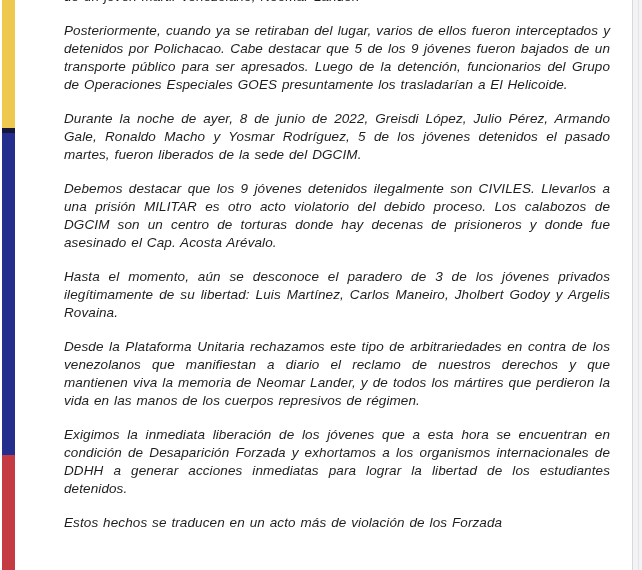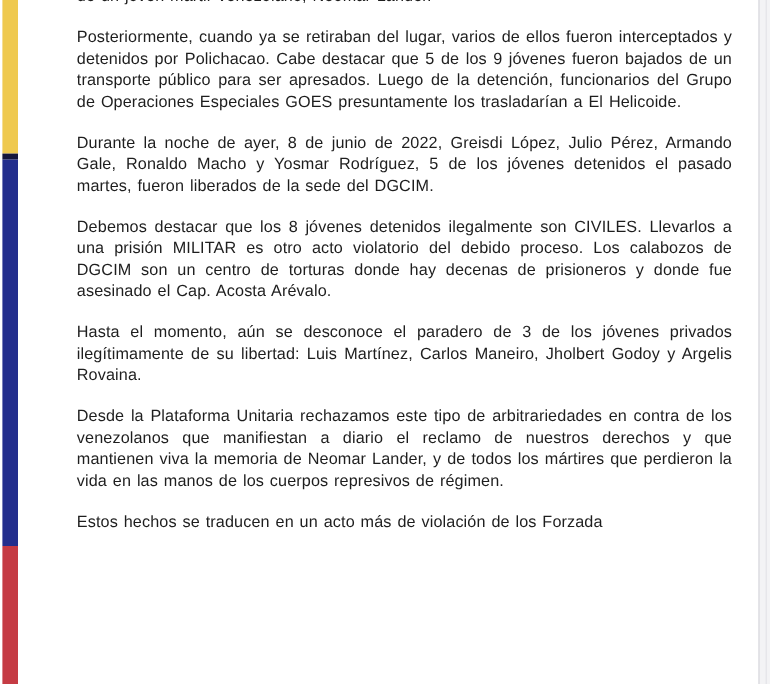--- a/index.html
+++ b/index.html
@@ -59,20 +59,21 @@
     width: 546px;
     text-align: justify;
     font-size: 13.5px;
     line-height: 18px;
     color: var(--page-text, #1e1e1e);
     letter-spacing: 0.1px;
     word-spacing: 1px;
   }
   .doc p {
     margin: 0 0 16px 0;
+    font-style: italic;
   }
 </style>
 </head>
 <body>
 
 <div class="page">
 
   <div class="flag">
     <div class="band-yellow"></div>
     <div class="band-divider"></div>
@@ -81,19 +82,20 @@
   </div>
 
   <div class="edge-band">
     <div class="inner-line"></div>
   </div>
 
   <div class="doc">
     <p>de un joven mártir venezolano; Neomar Lander.</p>
     <p>Posteriormente, cuando ya se retiraban del lugar, varios de ellos fueron interceptados y detenidos por Polichacao. Cabe destacar que 5 de los 9 jóvenes fueron bajados de un transporte público para ser apresados. Luego de la detención, funcionarios del Grupo de Operaciones Especiales GOES presuntamente los trasladarían a El Helicoide.</p>
     <p>Durante la noche de ayer, 8 de junio de 2022, Greisdi López, Julio Pérez, Armando Gale, Ronaldo Macho y Yosmar Rodríguez, 5 de los jóvenes detenidos el pasado martes, fueron liberados de la sede del DGCIM.</p>
-    <p>Debemos destacar que los 8 jóvenes detenidos ilegalmente son CIVILES. Llevarlos a una prisión MILITAR es otro acto violatorio del debido proceso. Los calabozos de DGCIM son un centro de torturas donde hay decenas de prisioneros y donde fue asesinado el Cap. Acosta Arévalo.</p>
+    <p>Debemos destacar que los 9 jóvenes detenidos ilegalmente son CIVILES. Llevarlos a una prisión MILITAR es otro acto violatorio del debido proceso. Los calabozos de DGCIM son un centro de torturas donde hay decenas de prisioneros y donde fue asesinado el Cap. Acosta Arévalo.</p>
     <p>Hasta el momento, aún se desconoce el paradero de 3 de los jóvenes privados ilegítimamente de su libertad: Luis Martínez, Carlos Maneiro, Jholbert Godoy y Argelis Rovaina.</p>
     <p>Desde la Plataforma Unitaria rechazamos este tipo de arbitrariedades en contra de los venezolanos que manifiestan a diario el reclamo de nuestros derechos y que mantienen viva la memoria de Neomar Lander, y de todos los mártires que perdieron la vida en las manos de los cuerpos represivos de régimen.</p>
+    <p>Exigimos la inmediata liberación de los jóvenes que a esta hora se encuentran en condición de Desaparición Forzada y exhortamos a los organismos internacionales de DDHH a generar acciones inmediatas para lograr la libertad de los estudiantes detenidos.</p>
     <p>Estos hechos se traducen en un acto más de violación de los Forzada</p>
   </div>
 
 </div>
 
 </body></html>

